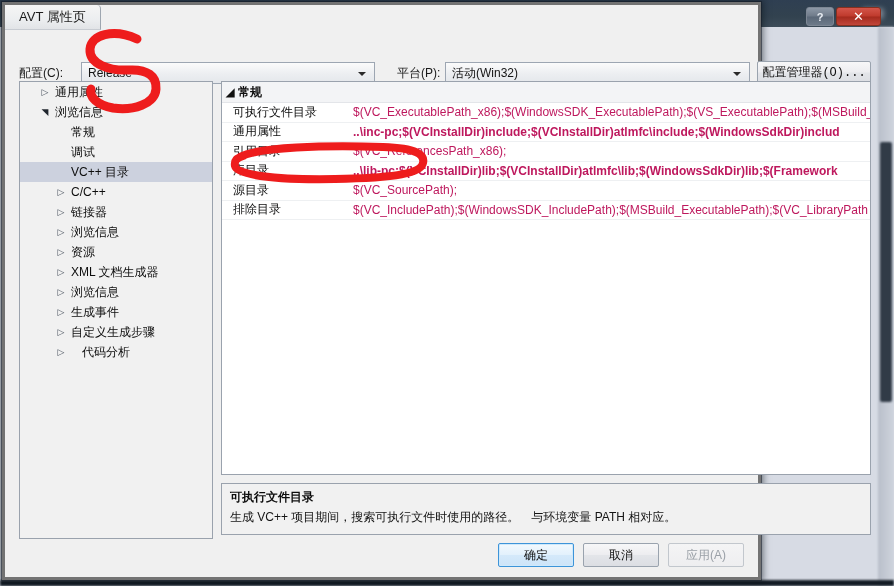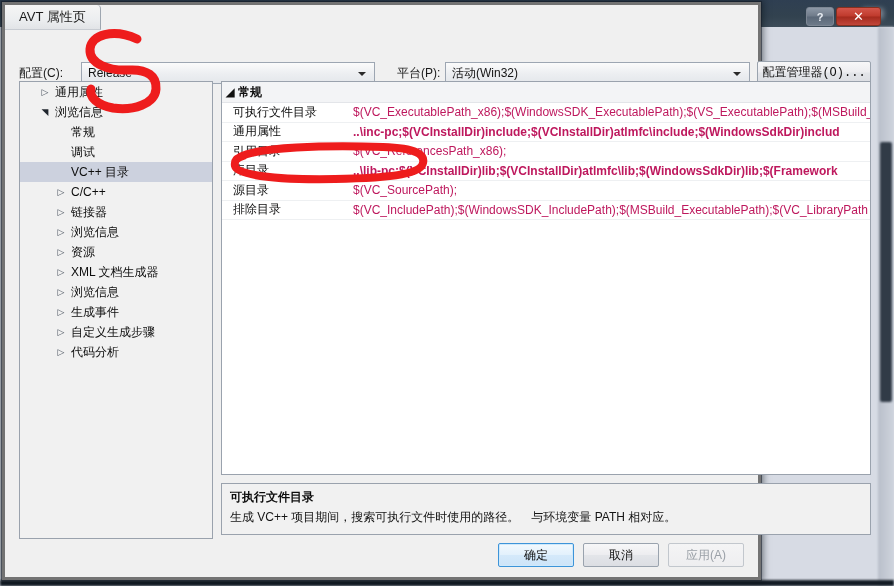--- a/index.html
+++ b/index.html
@@ -440,21 +440,21 @@
         <span class="tw">
           <span style="font-size:9px;color:#49525e;line-height:1;">▷</span>
         </span>
         <span style="padding-left: 3px;">自定义生成步骤</span>
       </div>
       <div class="tnode">
         <span style="display: inline-block; flex: 0 0 34px;"></span>
         <span class="tw">
           <span style="font-size:9px;color:#49525e;line-height:1;">▷</span>
         </span>
-        <span style="padding-left: 3px;">代码分析</span>
+        <span style="padding-left: 3px; margin-left: 11px;">代码分析</span>
       </div>
     </div>
 
   <div id="prop-panel">
     <div id="group-head">
       <span class="tw">◢</span>
       <span>常规</span>
     </div>
     <div id="prop-rows">
         <div class="prow">

